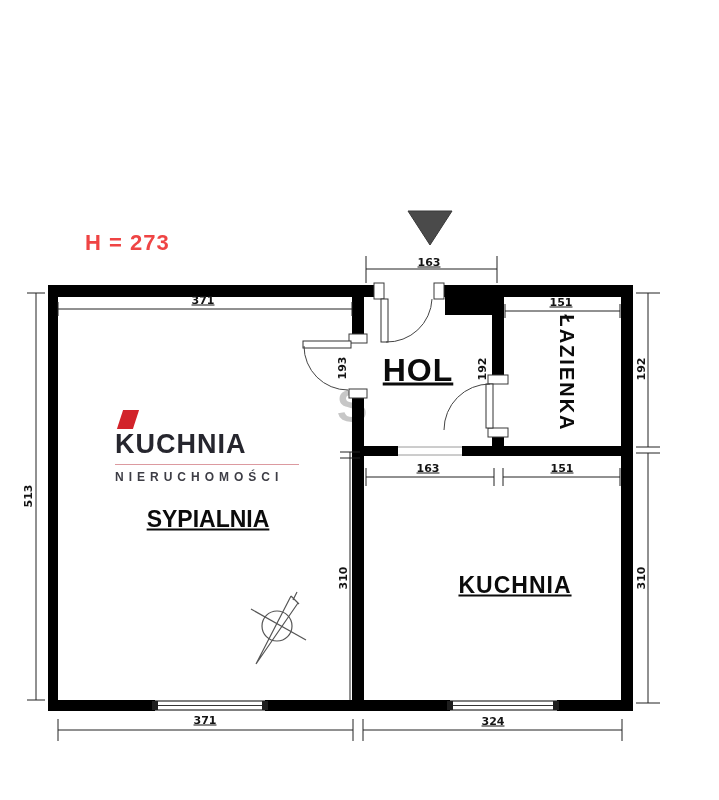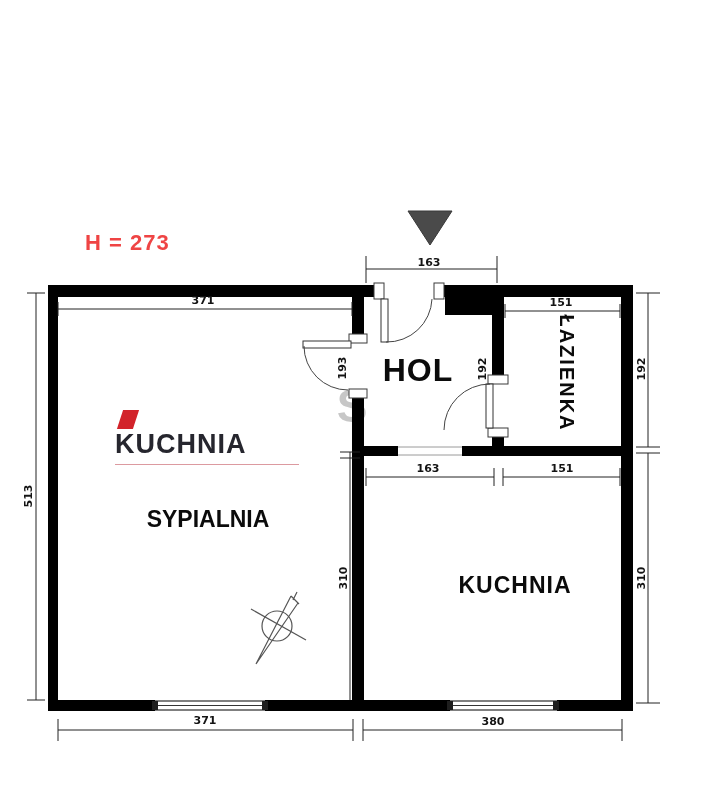--- a/index.html
+++ b/index.html
@@ -7,21 +7,21 @@
     position:relative;width:719px;height:800px;background:#ffffff;
     font-family:"Liberation Sans", sans-serif;overflow:hidden;
   }
   #plan-svg{position:absolute;left:0;top:0;z-index:2;}
   .lbl{position:absolute;z-index:3;white-space:nowrap;color:#111;}
   .room{font-weight:bold;color:#0b0b0b;}
   .dim{
     font-family:"DejaVu Sans", sans-serif;font-size:11px;font-weight:bold;
     color:#141414;letter-spacing:0px;
   }
-  .ctr{transform:translate(-50%,-50%);}
+  .ctr{transform:translate(-50%,-50%);text-decoration:underline;}
   .vrt{transform:translate(-50%,-50%) rotate(-90deg);}
   .vrt-cw{transform:translate(-50%,-50%) rotate(90deg);}
   .watermark{
     position:absolute;z-index:1;color:#c7c7c7;font-weight:bold;font-size:46px;
     transform:translate(-50%,-50%);
   }
   .h-label{font-weight:bold;font-size:22px;letter-spacing:1px;color:#ef4444;}
   
   .logo{position:absolute;left:115px;top:409px;z-index:3;width:186px;}
   .logo-row1{display:flex;align-items:center;}
@@ -170,23 +170,24 @@
   <div class="lbl dim ctr" style="left:561px;top:302px;">151</div>
   <div class="lbl dim ctr" style="left:428px;top:468px;">163</div>
   <div class="lbl dim ctr" style="left:562px;top:468px;">151</div>
   <div class="lbl dim vrt" style="left:28px;top:496px;">513</div>
   <div class="lbl dim vrt" style="left:342px;top:368px;">193</div>
   <div class="lbl dim vrt" style="left:482px;top:369px;">192</div>
   <div class="lbl dim vrt" style="left:641px;top:369px;">192</div>
   <div class="lbl dim vrt" style="left:641px;top:578px;">310</div>
   <div class="lbl dim vrt" style="left:343px;top:578px;">310</div>
   <div class="lbl dim ctr" style="left:205px;top:720px;">371</div>
-  <div class="lbl dim ctr" style="left:493px;top:721px;">380</div>
+  <div class="lbl dim ctr" style="left:493px;top:721px;">324</div>
 
   <div class="logo">
     <div class="logo-row1">
       <span class="red-flag"></span>
     </div>
     <div class="logo-row2">KUCHNIA</div>
     <div class="logo-divider"></div>
+    <div class="logo-sub">NIERUCHOMOŚCI</div>
   </div>
 
 </div>
 
 </body></html>

